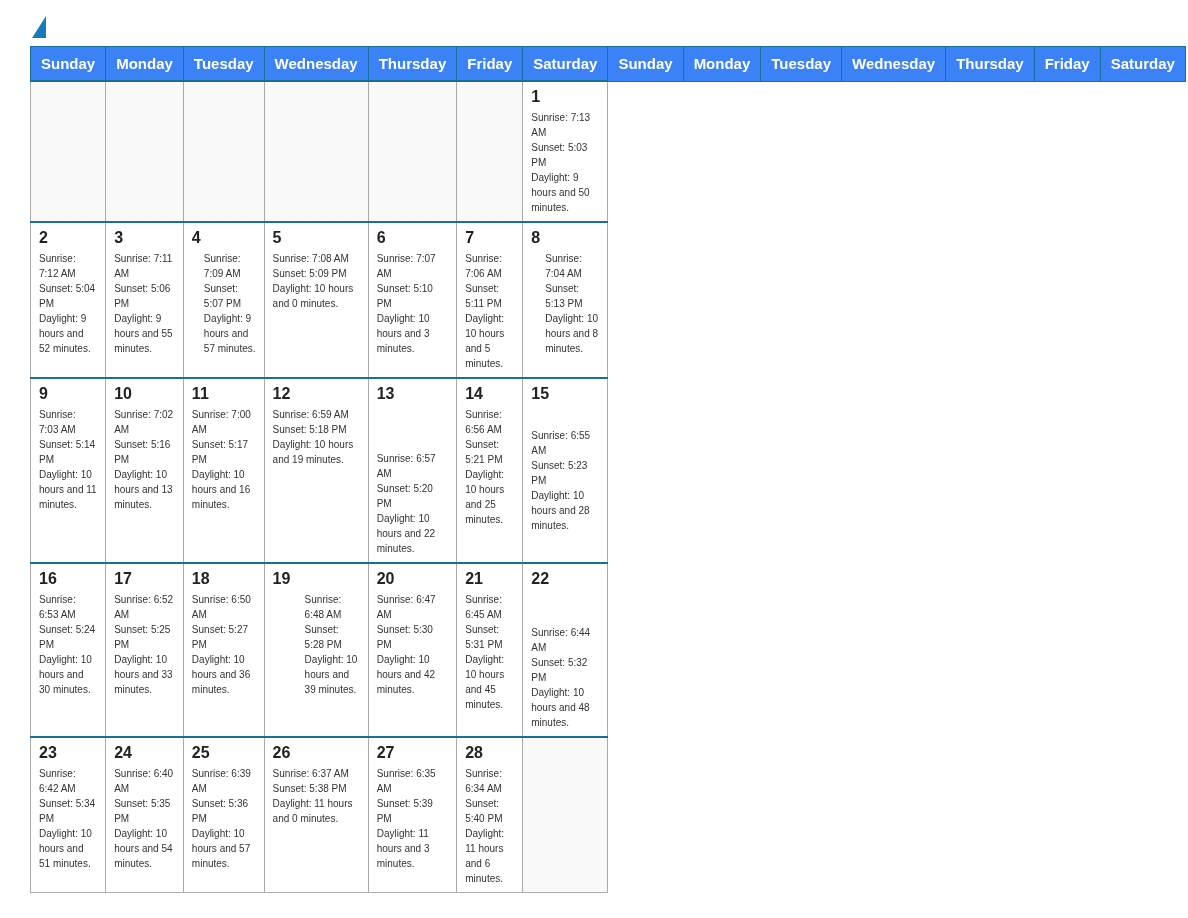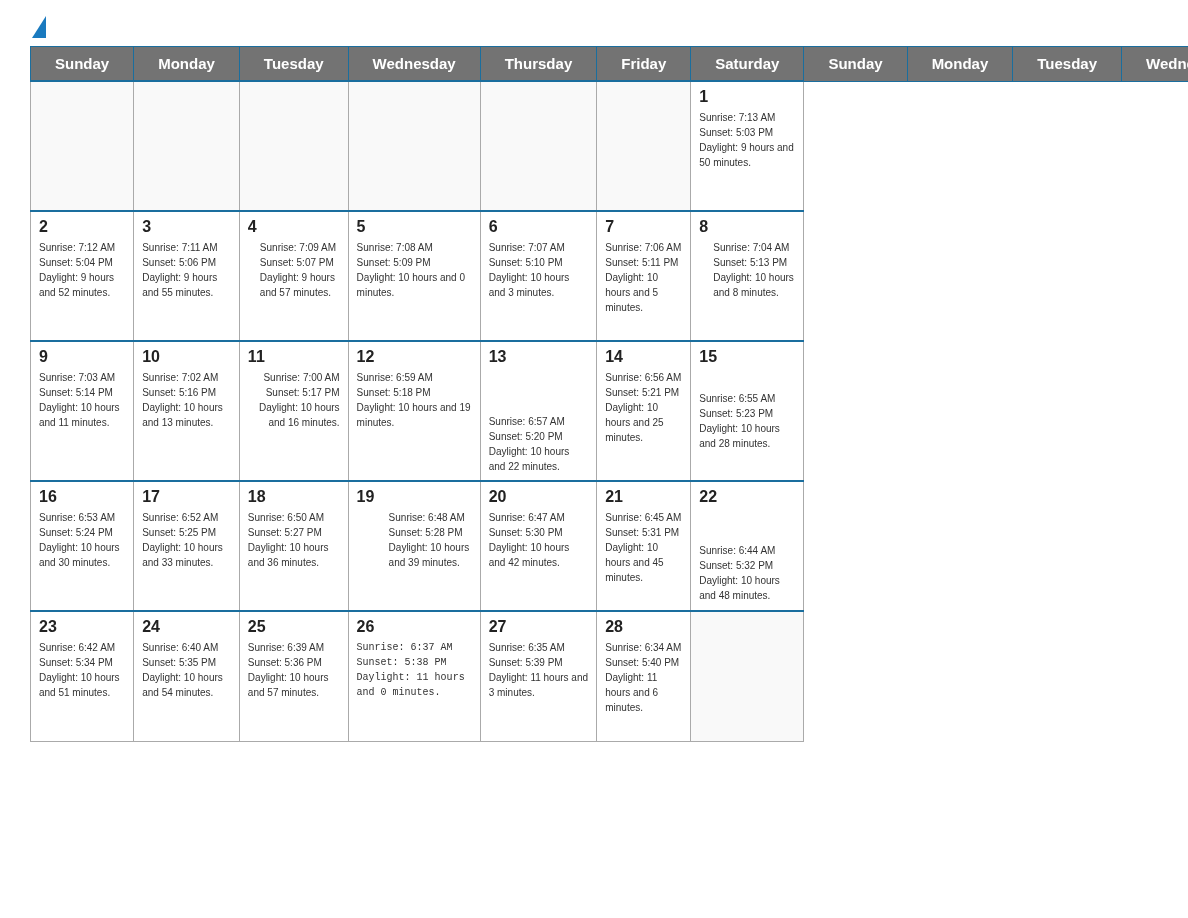--- a/index.html
+++ b/index.html
@@ -58,25 +58,25 @@
       font-size: 18px;
       color: #444;
       margin-top: 4px;
     }
     table {
       width: 100%;
       border-collapse: collapse;
       margin-top: 10px;
     }
     th {
-      background-color: #737373;
+      background-color: #3b82f6;
       color: #fff;
       font-size: 15px;
       font-weight: bold;
-      padding: 8px 24px;
+      padding: 8px 10px;
       text-align: left;
       border: 1px solid #1a6e9e;
     }
     td {
       border: 1px solid #aaa;
       vertical-align: top;
       padding: 6px 8px;
       width: 14.28%;
       min-height: 110px;
       height: 130px;
@@ -205,21 +205,21 @@
 Daylight: 10 hours and 11 minutes.</div>
         </td>
         <td>
           <div class="day-number">10</div>
           <div class="day-info" style="white-space: pre-line;">Sunrise: 7:02 AM
 Sunset: 5:16 PM
 Daylight: 10 hours and 13 minutes.</div>
         </td>
         <td>
           <div class="day-number">11</div>
-          <div class="day-info" style="white-space: pre-line; text-align: right;">Sunrise: 7:00 AM
+          <div class="day-info" style="white-space: pre-line;">Sunrise: 7:00 AM
 Sunset: 5:17 PM
 Daylight: 10 hours and 16 minutes.</div>
         </td>
         <td>
           <div class="day-number">12</div>
           <div class="day-info" style="white-space: pre-line;">Sunrise: 6:59 AM
 Sunset: 5:18 PM
 Daylight: 10 hours and 19 minutes.</div>
         </td>
         <td>
@@ -299,21 +299,21 @@
 Daylight: 10 hours and 54 minutes.</div>
         </td>
         <td>
           <div class="day-number">25</div>
           <div class="day-info" style="white-space: pre-line;">Sunrise: 6:39 AM
 Sunset: 5:36 PM
 Daylight: 10 hours and 57 minutes.</div>
         </td>
         <td>
           <div class="day-number">26</div>
-          <div class="day-info" style="white-space: pre-line; font-family: Liberation Mono, monospace;">Sunrise: 6:37 AM
+          <div class="day-info" style="white-space: pre-line;">Sunrise: 6:37 AM
 Sunset: 5:38 PM
 Daylight: 11 hours and 0 minutes.</div>
         </td>
         <td>
           <div class="day-number">27</div>
           <div class="day-info" style="white-space: pre-line;">Sunrise: 6:35 AM
 Sunset: 5:39 PM
 Daylight: 11 hours and 3 minutes.</div>
         </td>
         <td>

